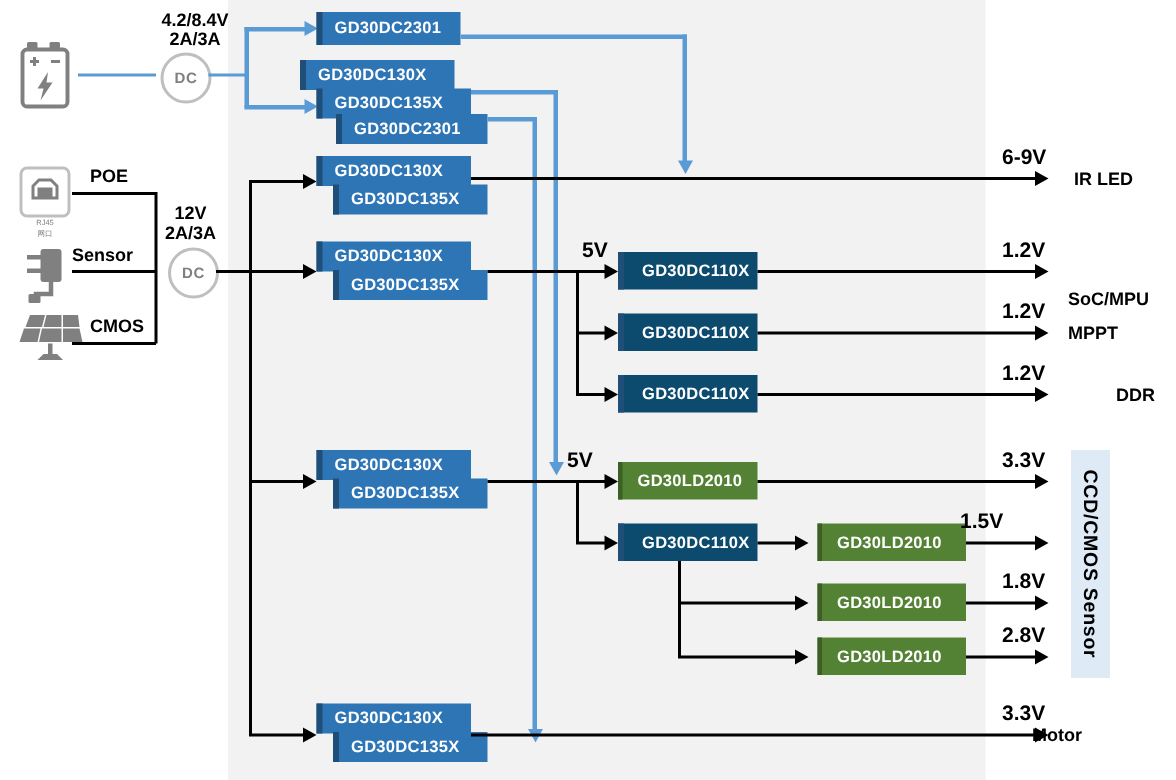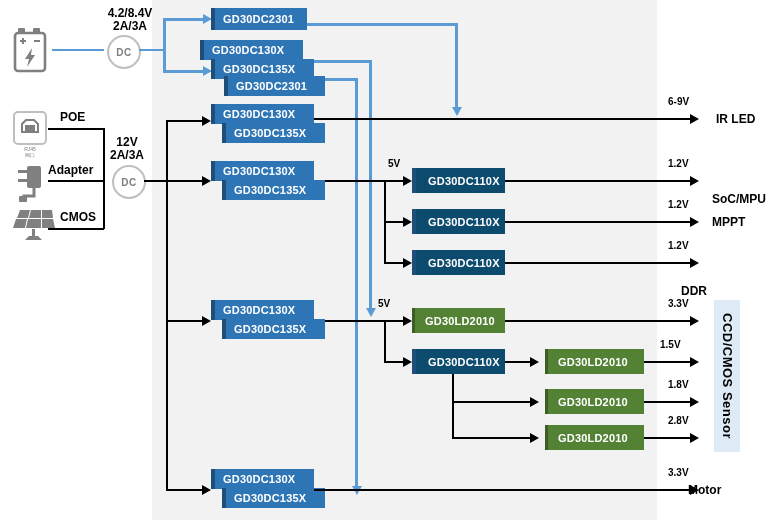--- a/index.html
+++ b/index.html
@@ -63,21 +63,21 @@
   .arrow.right.blue{border-left-color:#5b9bd5;}
   .arrow.down{
     border-left:5px solid transparent;
     border-right:5px solid transparent;
     border-top:9px solid #5b9bd5;
   }
 
   
   .lbl{
     position:absolute;
-    font-size:10px;
+    font-size:14px;
     font-weight:bold;
     color:#000000;
     white-space:nowrap;
   }
   .lbl.big{font-size:12px;}
   .src-lbl{
     position:absolute;font-size:12px;font-weight:bold;color:#000;white-space:nowrap;
   }
   .tiny{
     position:absolute;font-size:5px;color:#808080;text-align:center;white-space:nowrap;
@@ -172,21 +172,21 @@
         <polygon points="4,13 15,13 13,22 1,22"></polygon>
         <polygon points="16,13 29,13 29,22 14,22"></polygon>
         <polygon points="30,13 41,13 43,22 30,22"></polygon>
         <rect x="20" y="23" width="3" height="9"></rect>
         <polygon points="13,34 30,34 26,30 17,30"></polygon>
       </g>
     </svg>
   </div>
 
   <div class="src-lbl" style="left:60px;top:110px;">POE</div>
-  <div class="src-lbl" style="left:48px;top:163px;">Adapter</div>
+  <div class="src-lbl" style="left:48px;top:163px;">Sensor</div>
   <div class="src-lbl" style="left:60px;top:210px;">CMOS</div>
 
   <div class="ln h" style="left:48px;top:128px;width:56px;"></div>
   <div class="ln h" style="left:48px;top:180px;width:56px;"></div>
   <div class="ln h" style="left:48px;top:228px;width:56px;"></div>
   <div class="ln v" style="left:103px;top:128px;height:101px;"></div>
 
   <div class="src-lbl" style="left:99px;top:135px;text-align:center;width:56px;">12V</div>
   <div class="src-lbl" style="left:99px;top:148px;text-align:center;width:56px;">2A/3A</div>
 
@@ -264,21 +264,21 @@
   <div class="lbl big" style="left:712px;top:192px;">SoC/MPU</div>
 
   <div class="ln h" style="left:505px;top:221px;width:188px;"></div>
   <div class="arrow right" style="left:690px;top:217px;"></div>
   <div class="lbl" style="left:668px;top:199px;">1.2V</div>
   <div class="lbl big" style="left:712px;top:215px;">MPPT</div>
 
   <div class="ln h" style="left:505px;top:262px;width:188px;"></div>
   <div class="arrow right" style="left:690px;top:258px;"></div>
   <div class="lbl" style="left:668px;top:240px;">1.2V</div>
-  <div class="lbl big" style="left:681px;top:256px;margin-top:28px;">DDR</div>
+  <div class="lbl big" style="left:744px;top:256px;">DDR</div>
 
   <div class="ln h" style="left:325px;top:320px;width:60px;"></div>
   <div class="lbl" style="left:378px;top:298px;">5V</div>
   <div class="ln v" style="left:384px;top:320px;height:42px;"></div>
 
   <div class="ln h" style="left:384px;top:320px;width:22px;"></div>
   <div class="arrow right" style="left:403px;top:316px;"></div>
   <div class="chip green" style="left:412px;top:308px;width:93px;height:25px;">GD30LD2010</div>
 
   <div class="ln h" style="left:384px;top:361px;width:22px;"></div>
@@ -297,21 +297,21 @@
   <div class="ln h" style="left:452px;top:401px;width:81px;"></div>
   <div class="arrow right" style="left:530px;top:397px;"></div>
   <div class="chip green" style="left:545px;top:389px;width:99px;height:25px;">GD30LD2010</div>
 
   <div class="ln h" style="left:452px;top:437px;width:81px;"></div>
   <div class="arrow right" style="left:530px;top:433px;"></div>
   <div class="chip green" style="left:545px;top:425px;width:99px;height:25px;">GD30LD2010</div>
 
   <div class="ln h" style="left:644px;top:361px;width:49px;"></div>
   <div class="arrow right" style="left:690px;top:357px;"></div>
-  <div class="lbl" style="left:660px;top:339px;">1.5V</div>
+  <div class="lbl" style="left:640px;top:339px;">1.5V</div>
 
   <div class="ln h" style="left:644px;top:401px;width:49px;"></div>
   <div class="arrow right" style="left:690px;top:397px;"></div>
   <div class="lbl" style="left:668px;top:379px;">1.8V</div>
 
   <div class="ln h" style="left:644px;top:437px;width:49px;"></div>
   <div class="arrow right" style="left:690px;top:433px;"></div>
   <div class="lbl" style="left:668px;top:415px;">2.8V</div>
 
   <div class="sensor" style="left:714px;top:300px;width:26px;height:152px;">

